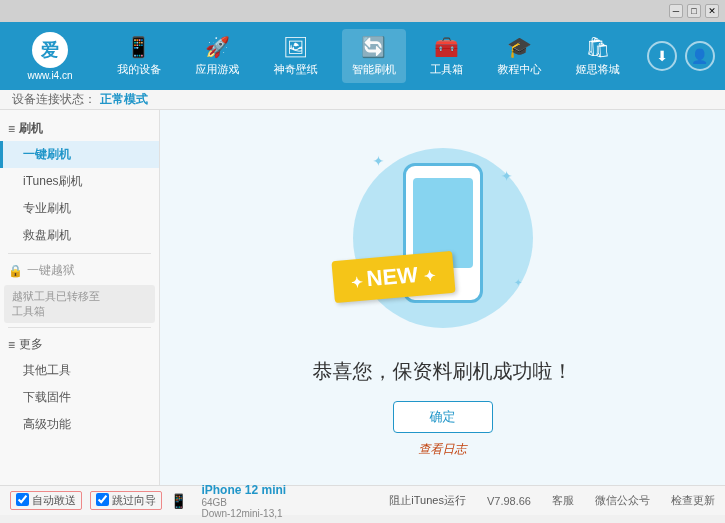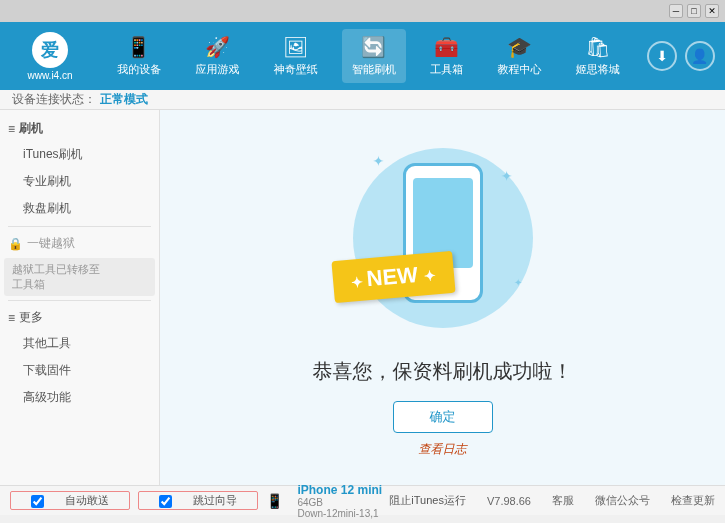--- a/index.html
+++ b/index.html
@@ -289,26 +289,26 @@
       padding: 0 10px;
       justify-content: space-between;
     }
     .bottombar-left {
       display: flex;
       align-items: center;
       gap: 8px;
     }
     .checkbox-item {
       display: flex;
-      align-items: flex-end;
-      gap: 21px;
+      align-items: flex-start;
+      gap: 3px;
       font-size: 11px;
       color: #555;
       border: 1px solid #e88;
-      padding: 1px 20px;
+      padding: 1px 5px;
       border-radius: 2px;
     }
     .checkbox-item input { margin: 0; }
     .device-info {
       display: flex;
       flex-direction: column;
       margin-left: 10px;
     }
     .device-name {
       font-size: 12px;
@@ -398,20 +398,23 @@
 </div>
 
 <div class="main">
 
   <div class="sidebar">
 
     <div class="sidebar-section">
       <div class="sidebar-section-title">
         <span class="icon">≡</span>
         <span>刷机</span>
+      </div>
+      <div class="sidebar-item active">
+        <span>一键刷机</span>
       </div>
       <div class="sidebar-item">
         <span>iTunes刷机</span>
       </div>
       <div class="sidebar-item">
         <span>专业刷机</span>
       </div>
       <div class="sidebar-item">
         <span>救盘刷机</span>
       </div>

